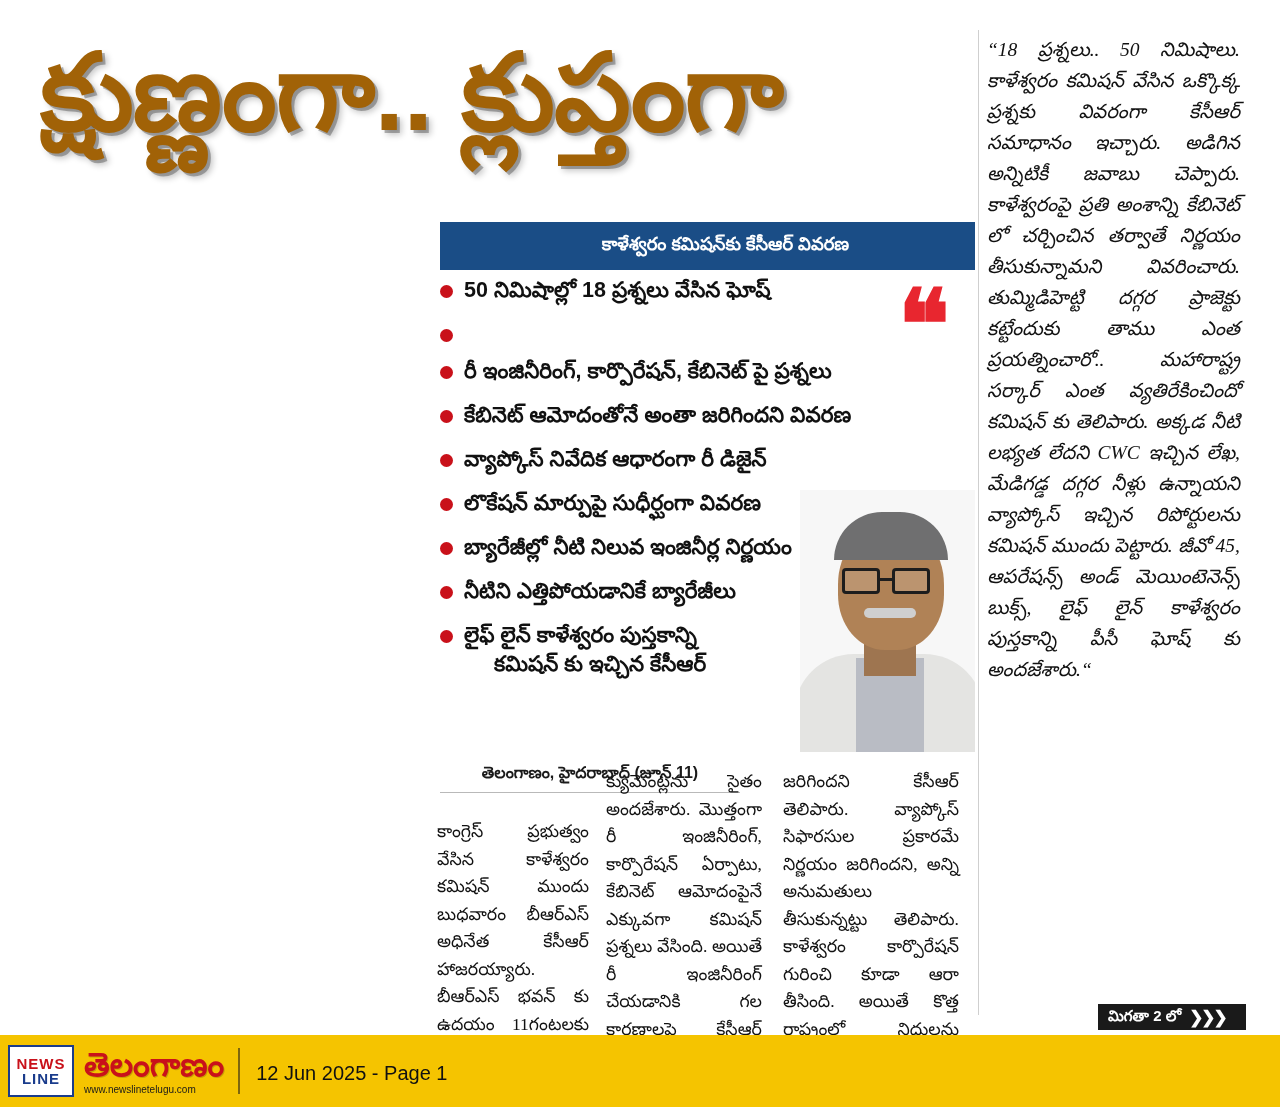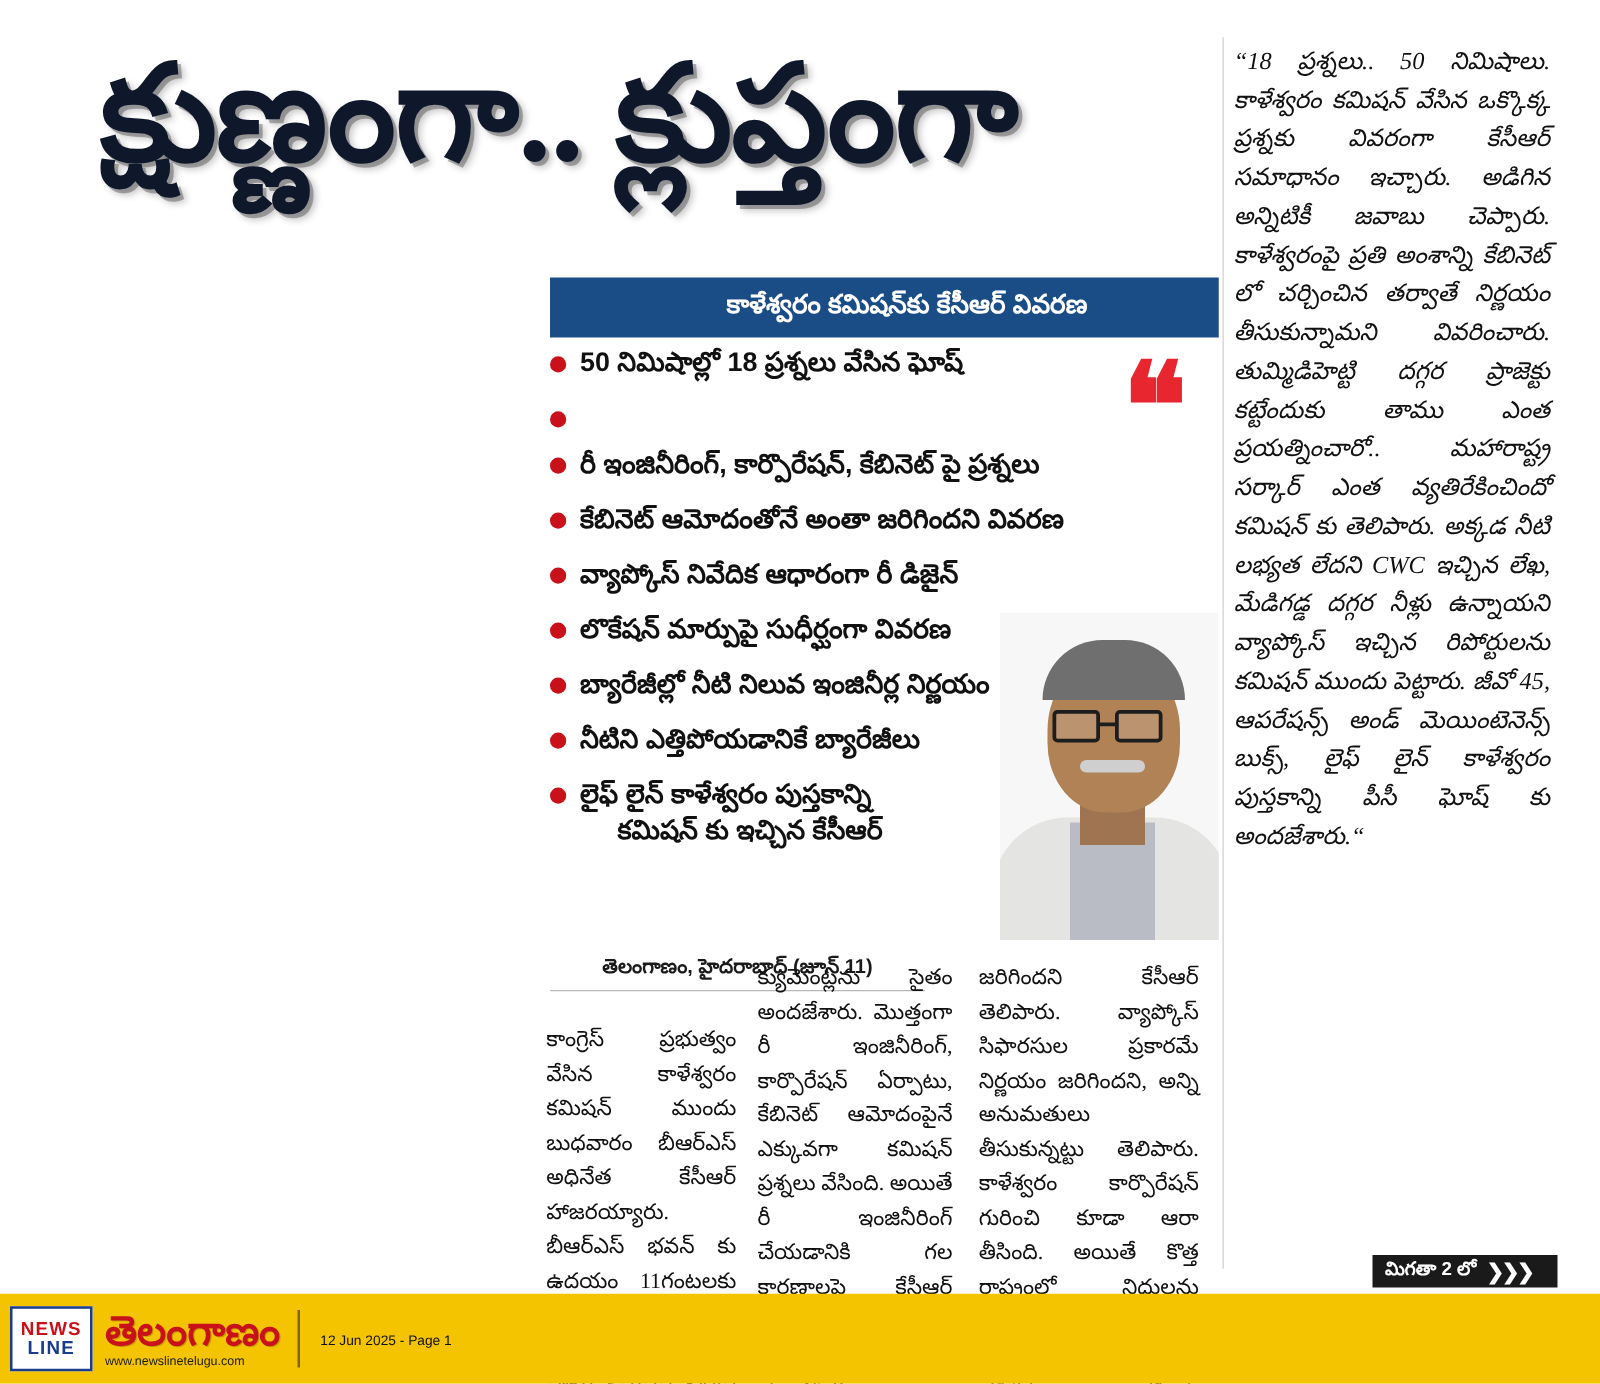--- a/index.html
+++ b/index.html
@@ -14,29 +14,28 @@
   .page {
     position:absolute; inset:0;
     background:#ffffff;
   }
 
   
   .headline {
     position:absolute;
     left:40px; top:18px;
     width:920px; height:170px;
-    color:#0f172a;
-    font-family:Liberation Serif, serif;
+    color:#a16207;
+    font-family:Liberation Sans, sans-serif;
     font-weight:bold;
     font-size:108px;
     line-height:150px;
     letter-spacing:-1px;
     white-space:nowrap;
     text-shadow: 3px 3px 0 rgba(0,0,0,0.28), 5px 5px 6px rgba(0,0,0,0.22);
-    margin-left: 40px;
   }
 
   
   .right-col {
     position:absolute;
     left:978px; top:30px;
     width:268px; height:985px;
     padding:4px 6px 0 8px;
     border-left:1px solid #cfcfcf;
   }
@@ -141,21 +140,21 @@
   
   .blue-bar {
     position:absolute;
     left:440px; top:222px;
     width:535px; height:48px;
     background:#1a4d86;
     display:flex; align-items:center; justify-content:center;
   }
   .blue-bar span {
     color:#ffffff;
-    font-size:21px;
+    font-size:18px;
     font-weight:bold;
     font-family:"Liberation Sans", sans-serif;
     margin-left:36px;
   }
 
   
   .bullets {
     position:absolute;
     left:440px; top:276px;
     width:535px;
@@ -315,21 +314,21 @@
   .footer .brand .small {
     color:#1a1a1a; font-size:10px; margin-top:2px;
   }
   .footer .divider {
     width:2px; height:46px; background:#1a1a1a; margin:0 16px 0 14px; opacity:.55;
   }
   .footer .urls {
     display:flex; flex-direction:column; justify-content:center;
   }
   .footer .urls .u1 { font-size:19px; color:#111; font-weight:normal; }
-  .footer .urls .u2 { font-size:11px; color:#111; margin-top:4px; }
+  .footer .urls .u2 { font-size:20px; color:#111; margin-top:4px; }
 </style>
 </head>
 <body>
 
 <div class="page">
 
   <div class="headline">క్షుణ్ణంగా.. క్లుప్తంగా</div>
 
 
   <div class="blue-bar">

